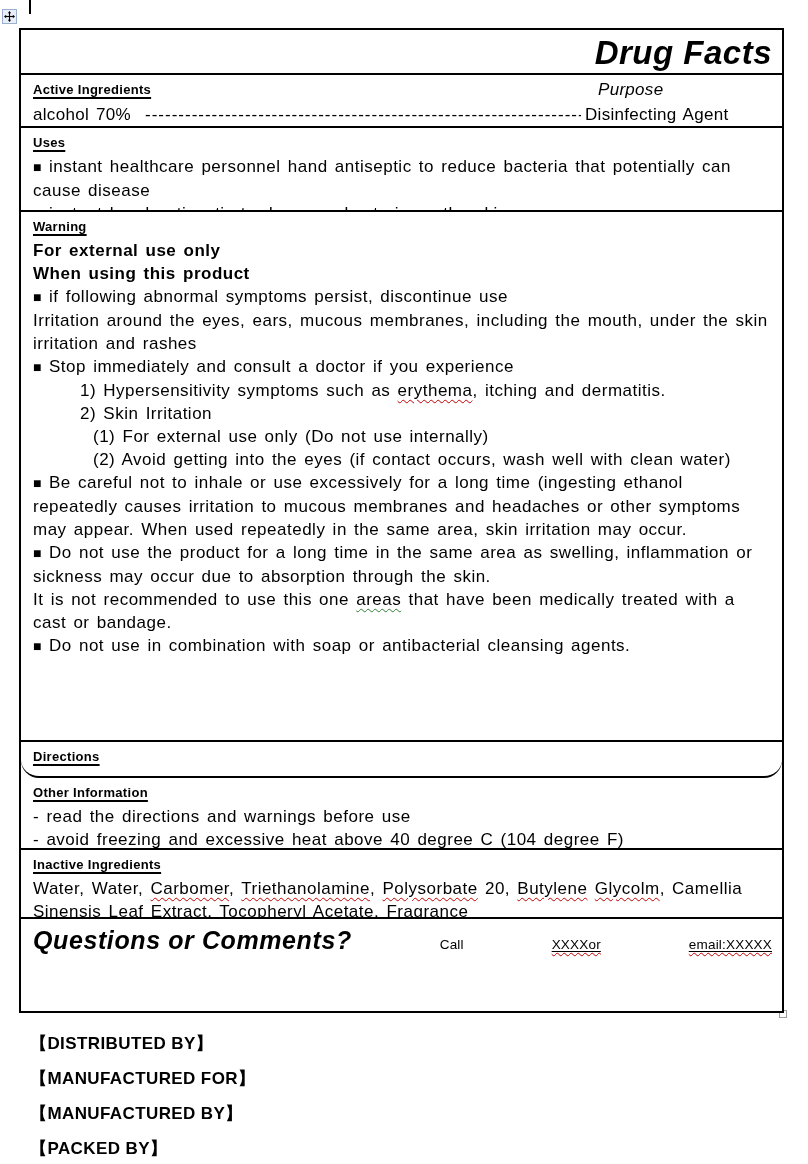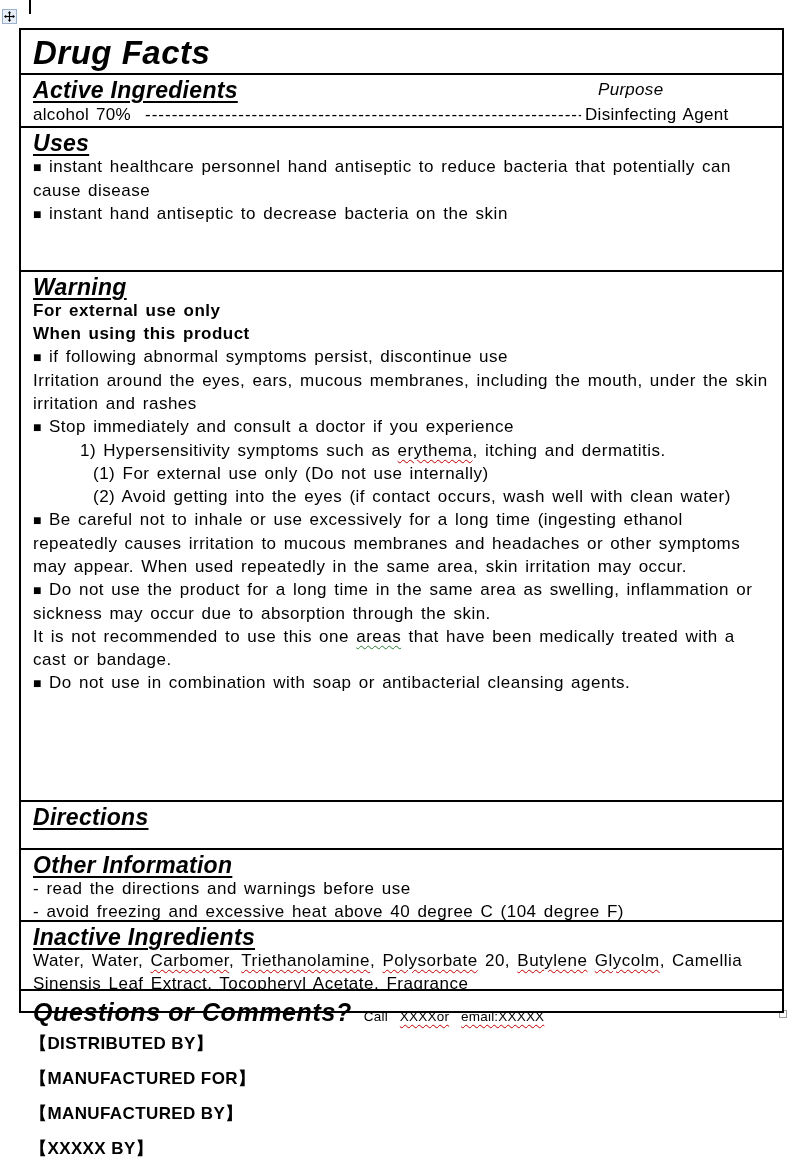--- a/index.html
+++ b/index.html
@@ -19,53 +19,53 @@
   }
   
   .label-table{
     position:absolute;left:19px;top:28px;width:765px;height:985px;box-sizing:border-box;
     border:2px solid #000;background:#fff;
   }
   .row{box-sizing:border-box;border-bottom:2px solid #000;padding:3px 10px 0 12px;overflow:hidden;position:relative;}
   .row:last-child{border-bottom:none;}
   .row-title{height:45px;}
   .row-active{height:53px;}
-  .row-uses{height:144px;}
+  .row-uses{height:84px;}
   .row-warning{height:530px;}
-  .row-directions{height:48px;}
+  .row-directions{height:36px;border-radius:24px;}
   .row-other{height:72px;}
   .row-inactive{height:69px;}
   .row-questions{height:50px;}
   .doc-title{
-    font-size:33px;font-weight:bold;font-style:italic;letter-spacing:0.5px;line-height:40px;
+    font-size:33px;font-weight:bold;font-style:italic;letter-spacing:0.5px;line-height:40px;text-align:right;
   }
   .heading{
-    font-size:23px;font-weight:bold;font-style:italic;letter-spacing:0.3px;line-height:24px;
+    font-size:13px;font-weight:bold;letter-spacing:0.3px;line-height:24px;
     text-decoration:underline;text-decoration-thickness:1.5px;text-underline-offset:3px;
     display:inline-block;
   }
   .purpose-label{
     position:absolute;left:564px;top:3px;font-size:17px;font-style:italic;line-height:24px;
     letter-spacing:0.3px;
     margin-left:13px;
   }
   .ai-line{position:relative;height:25px;font-size:17px;line-height:25px;letter-spacing:0.3px;word-spacing:2px;}
   .ai-dashes{position:absolute;left:112px;top:0;width:436px;overflow:hidden;white-space:nowrap;letter-spacing:1px;}
   .ai-purpose-value{position:absolute;left:552px;top:0;white-space:nowrap;}
   .tline{font-size:17px;line-height:23px;letter-spacing:0.5px;word-spacing:2px;}
   .tline.bold{font-weight:bold;}
   .tline.indent1{padding-left:47px;}
   .tline.indent2{padding-left:60px;}
   .bullet{font-size:14px;margin-right:7px;}
   .sq-red{text-decoration:underline;text-decoration-style:wavy;text-decoration-color:#c00000;text-decoration-thickness:1px;text-underline-offset:3px;}
   .sq-green{text-decoration:underline;text-decoration-style:wavy;text-decoration-color:#2f7d33;text-decoration-thickness:1px;text-underline-offset:3px;}
   .q-title{font-size:25px;font-weight:bold;font-style:italic;letter-spacing:0.6px;}
   .q-small{font-size:13.5px;letter-spacing:0.2px;}
-  .u{text-decoration-thickness:1px;text-underline-offset:2px;}
-  .row-questions .wrap{display:flex;align-items:baseline;gap:12px;padding-top:4px;}
+  .u{text-decoration:underline;text-decoration-thickness:1px;text-underline-offset:2px;}
+  .row-questions .wrap{display:flex;align-items:baseline;gap:12px;padding-top:4px;justify-content:space-between;}
   
   .footer{position:absolute;left:30px;top:1034px;}
   .footer-item{font-size:17px;font-weight:bold;letter-spacing:0.4px;line-height:18px;margin-bottom:16px;white-space:nowrap;}
   .footer-item .bracket{font-family:"DejaVu Sans", sans-serif;font-weight:bold;}
 </style>
 </head>
 <body>
 
 <div class="caret"></div>
 <div class="move-handle">
@@ -112,20 +112,21 @@
 
   <div class="row row-warning">
     <span class="heading">Warning</span>
     <div>
         <div class="tline bold"><span>For external use only</span></div>
         <div class="tline bold"><span>When using this product</span></div>
         <div class="tline plain"><span class="bullet">■</span><span>if following abnormal symptoms persist, discontinue use</span></div>
         <div class="tline plain"><span>Irritation around the eyes, ears, mucous membranes, including the mouth, under the skin irritation and rashes</span></div>
         <div class="tline plain"><span class="bullet">■</span><span>Stop immediately and consult a doctor if you experience</span></div>
         <div class="tline indent1"><span>1) Hypersensitivity symptoms such as </span><span class="sq-red">erythema</span><span>, itching and dermatitis.</span></div>
+        <div class="tline indent1"><span>2) Skin Irritation</span></div>
         <div class="tline indent2"><span>(1) For external use only (Do not use internally)</span></div>
         <div class="tline indent2"><span>(2) Avoid getting into the eyes (if contact occurs, wash well with clean water)</span></div>
         <div class="tline plain"><span class="bullet">■</span><span>Be careful not to inhale or use excessively for a long time (ingesting ethanol repeatedly causes irritation to mucous membranes and headaches or other symptoms may appear. When used repeatedly in the same area, skin irritation may occur.</span></div>
         <div class="tline plain"><span class="bullet">■</span><span>Do not use the product for a long time in the same area as swelling, inflammation or sickness may occur due to absorption through the skin.</span></div>
         <div class="tline plain"><span>It is not recommended to use this one </span><span class="sq-green">areas</span><span> that have been medically treated with a cast or bandage.</span></div>
         <div class="tline plain"><span class="bullet">■</span><span>Do not use in combination with soap or antibacterial cleansing agents.</span></div>
       </div>
   </div>
 
   <div class="row row-directions">
@@ -162,15 +163,15 @@
   <div class="footer-item">
     <span class="bracket">【</span><span>DISTRIBUTED BY</span><span class="bracket">】</span>
   </div>
   <div class="footer-item">
     <span class="bracket">【</span><span>MANUFACTURED FOR</span><span class="bracket">】</span>
   </div>
   <div class="footer-item">
     <span class="bracket">【</span><span>MANUFACTURED BY</span><span class="bracket">】</span>
   </div>
   <div class="footer-item">
-    <span class="bracket">【</span><span>XXXXX BY</span><span class="bracket">】</span>
+    <span class="bracket">【</span><span>PACKED BY</span><span class="bracket">】</span>
   </div>
 </div>
 
 </body></html>

